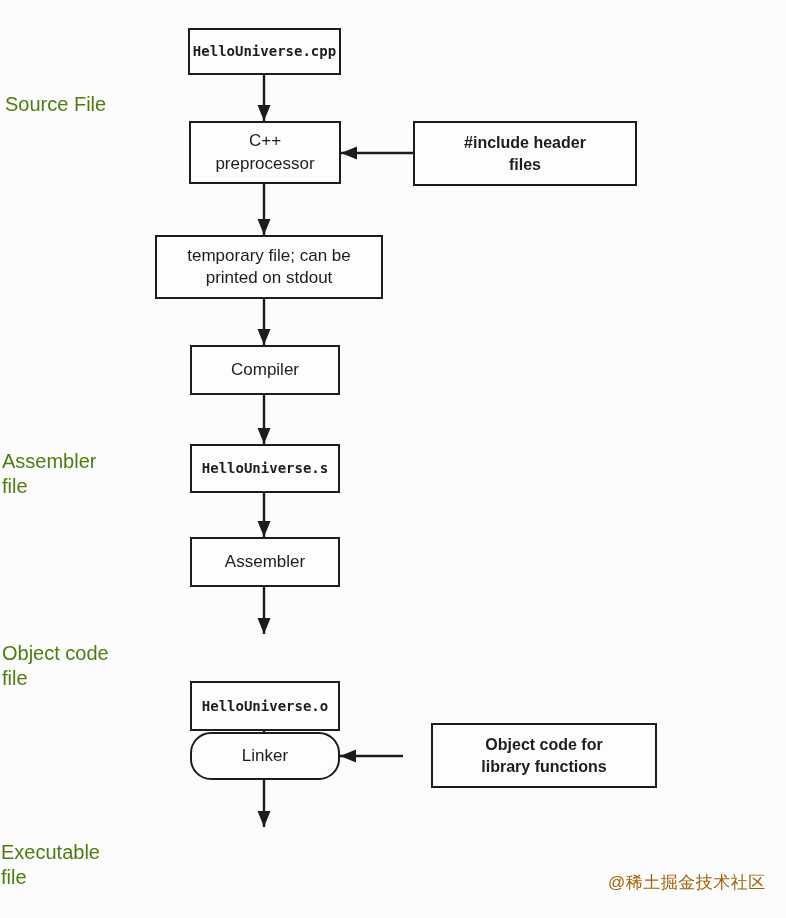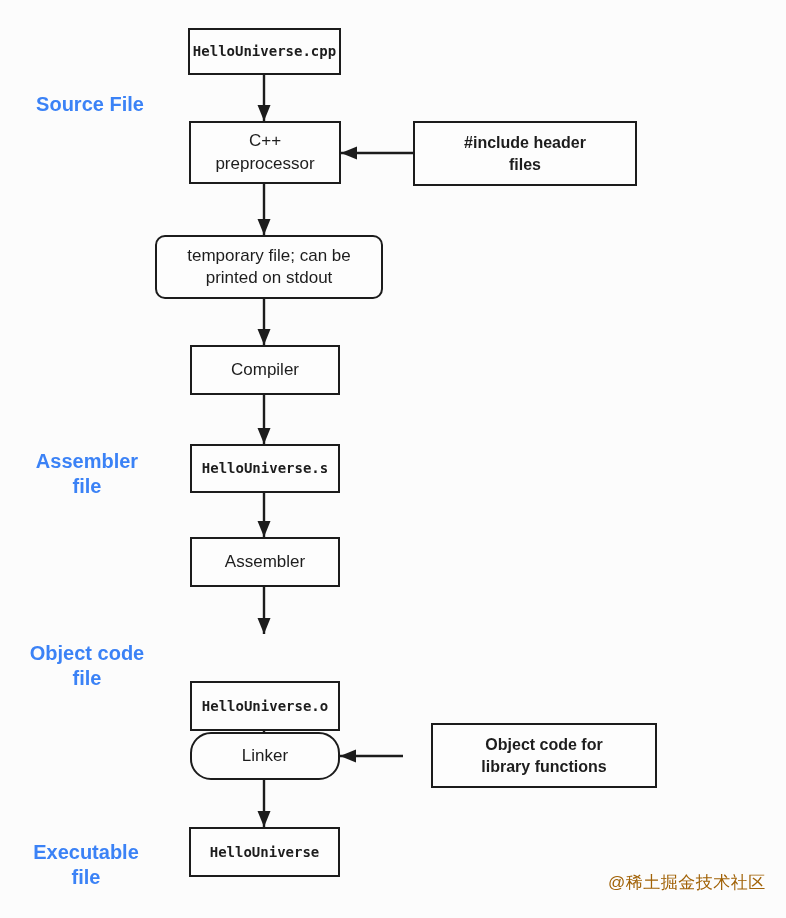--- a/index.html
+++ b/index.html
@@ -43,41 +43,41 @@
     letter-spacing: 0px;
   }
   .side {
     font-weight: bold;
     font-size: 16px;
     line-height: 1.35;
   }
   .stage-label {
     position: absolute;
     width: 170px;
-    text-align: center;
-    font-weight: bold;
+    text-align: left;
+    font-weight: normal;
     font-size: 20px;
     line-height: 1.25;
     white-space: pre-line;
-    color: #3b82f6;
+    color: #4d7c0f;
   }
   .watermark {
     position: absolute;
     left: 608px;
     top: 871px;
     width: 170px;
     font-size: 17px;
     color: #a16207;
     text-align: left;
     letter-spacing: 0.5px;
   }
   
   #n-src  { left: 188px; top: 28px;  width: 153px; height: 47px; }
   #n-pre  { left: 189px; top: 121px; width: 152px; height: 63px; }
-  #n-tmp  { left: 155px; top: 235px; width: 228px; height: 64px; border-radius: 10px; }
+  #n-tmp  { left: 155px; top: 235px; width: 228px; height: 64px; }
   #n-comp { left: 190px; top: 345px; width: 150px; height: 50px; }
   #n-asmf { left: 190px; top: 444px; width: 150px; height: 49px; }
   #n-asm  { left: 190px; top: 537px; width: 150px; height: 50px; }
   #n-obj  { left: 190px; top: 636px; width: 150px; height: 50px; margin-top: 45px; }
   #n-link { left: 190px; top: 732px; width: 150px; height: 48px; border-radius: 21px; }
   #n-exe  { left: 189px; top: 827px; width: 151px; height: 50px; }
   #n-inc  { left: 413px; top: 121px; width: 224px; height: 65px; }
   #n-olib { left: 403px; top: 723px; width: 226px; height: 65px; margin-left: 28px; }
   
   #l-src  { left: 5px; top: 92px;  }
@@ -121,21 +121,20 @@
   <div id="n-asmf" class="box mono">HelloUniverse.s</div>
 
   <div id="n-comp" class="box">Compiler</div>
 
   <div id="n-asm" class="box">Assembler</div>
 
   <div id="n-obj" class="box mono">HelloUniverse.o</div>
 
   <div id="n-link" class="box">Linker</div>
 
-  <div id="n-exe" class="box mono">HelloUniverse</div>
 
   <div id="n-inc" class="box side">#include header
 files</div>
 
   <div id="n-olib" class="box side">Object code for
 library functions</div>
 
   <div id="l-src" class="stage-label">Source File</div>
 
   <div id="l-asm" class="stage-label">Assembler

